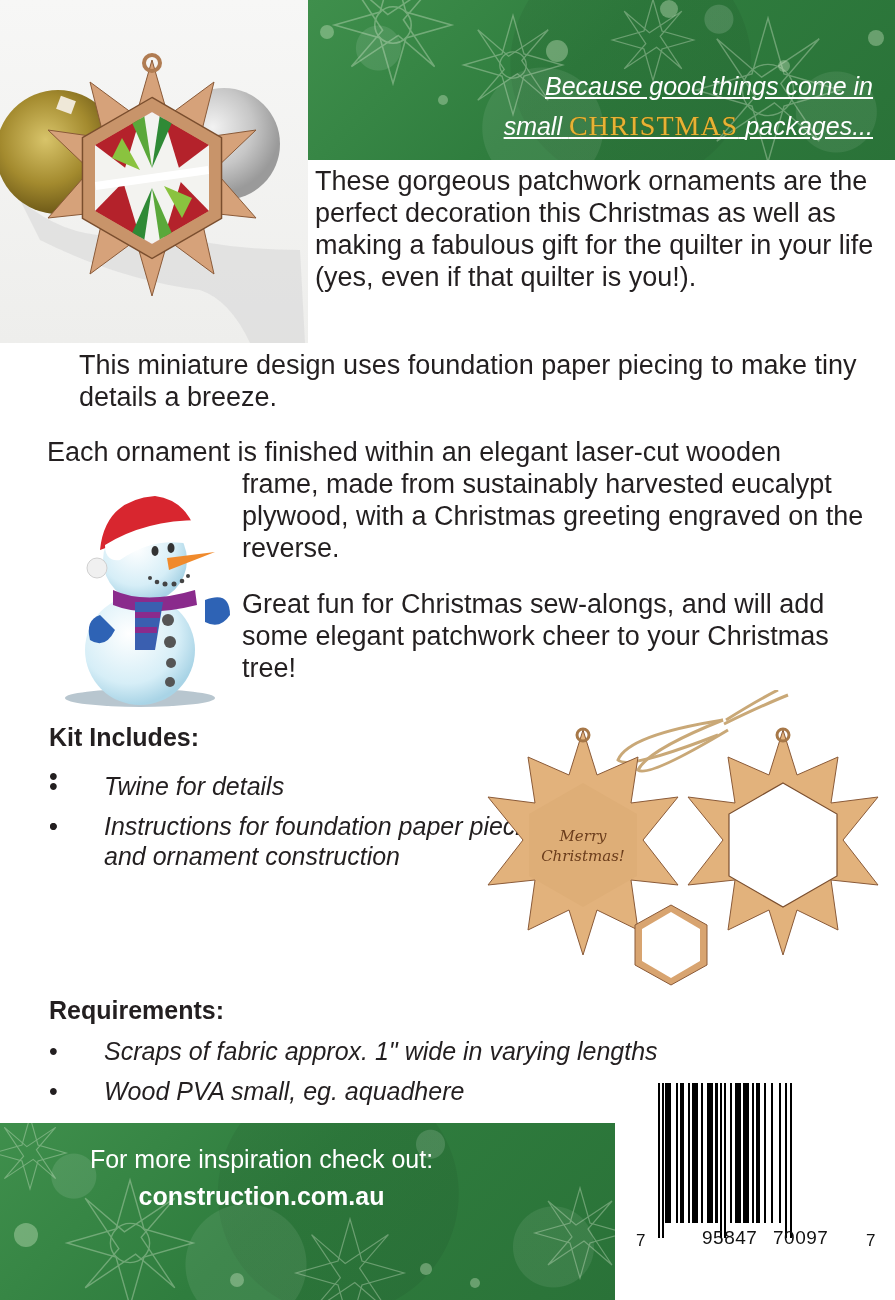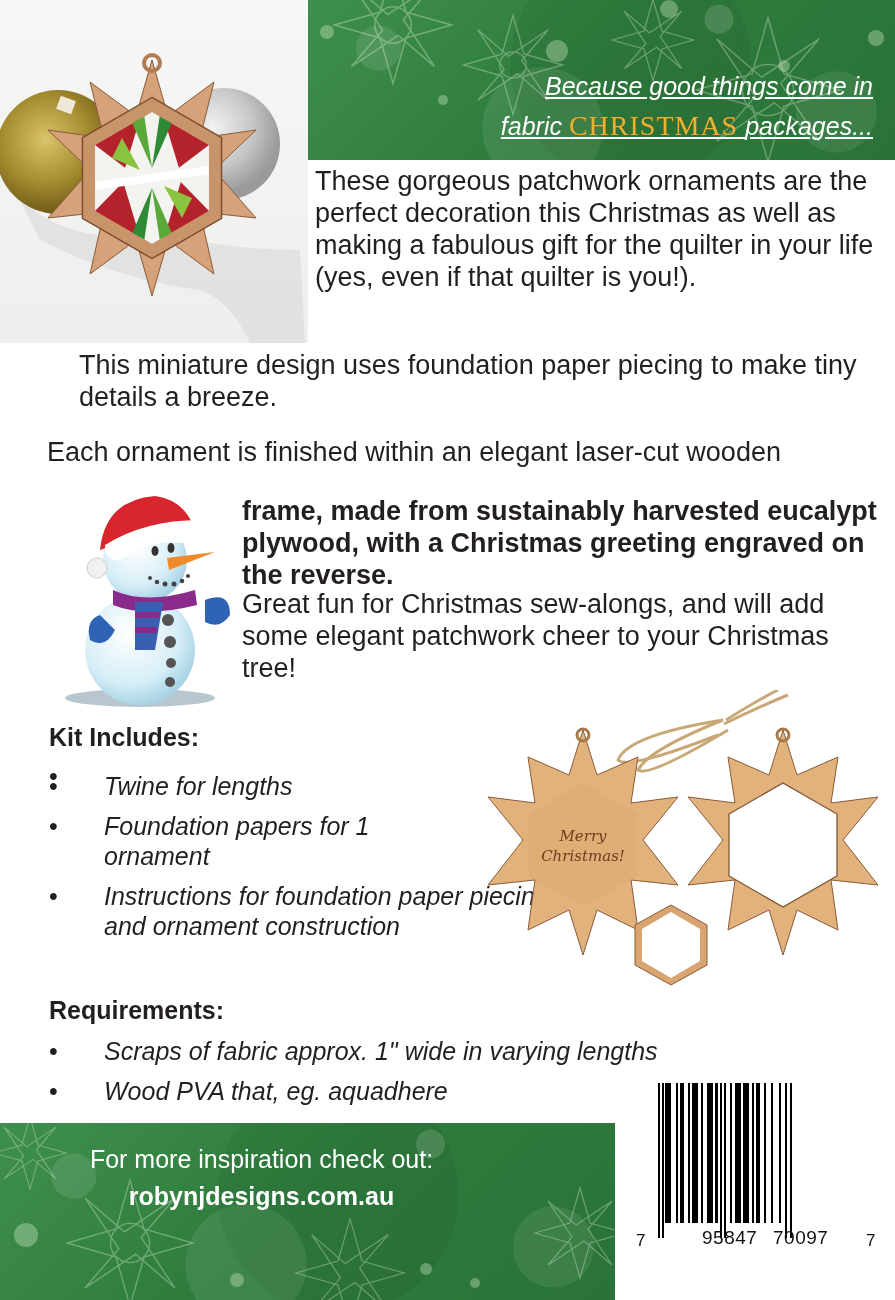--- a/index.html
+++ b/index.html
@@ -42,21 +42,21 @@
   #bottom-band .site { font-weight: bold; }
 
   
   #hero-photo { left: 0; top: 0; width: 308px; height: 343px; background: linear-gradient(180deg,#f7f7f6 0%, #eeeeec 100%); overflow: hidden; }
 
   
   .para { position: absolute; font-size: 27px; line-height: 32px; color: #231f20; }
   #intro { left: 315px; top: 165px; width: 580px; }
   #para-mini { left: 47px; top: 349px; width: 845px; margin-left: 32px; }
   #para-each-1 { left: 47px; top: 436px; width: 845px; }
-  #para-each-2 { left: 242px; top: 495px; width: 640px; font-weight: bold; }
+  #para-each-2 { left: 242px; top: 468px; width: 640px; }
   #para-fun { left: 242px; top: 588px; width: 640px; }
 
   .section-title { position: absolute; font-weight: bold; font-size: 25px; color: #231f20; }
   #kit-title { left: 49px; top: 723px; }
   #req-title { left: 49px; top: 996px; }
 
   .bullets { position: absolute; list-style: none; }
   .bullets li { position: relative; padding-left: 55px; font-style: italic; font-size: 25px; line-height: 30px; margin-bottom: 10px; }
   .bullets li .bullet { position: absolute; left: 0; top: 0; font-style: normal; }
   #kit-list { left: 49px; top: 761px; width: 540px; }
@@ -106,21 +106,21 @@
   <span class="dot" style="left:12px;top:25px;width:14px;height:14px"></span>
   <span class="dot" style="left:130px;top:95px;width:10px;height:10px"></span>
   <span class="dot" style="left:238px;top:40px;width:22px;height:22px"></span>
   <span class="dot" style="left:352px;top:0px;width:18px;height:18px"></span>
   <span class="dot" style="left:470px;top:60px;width:12px;height:12px"></span>
   <span class="dot" style="left:560px;top:30px;width:16px;height:16px"></span>
 
   <div class="tagline">
     <div>Because good things come in</div>
     <div>
-      <span>fabric</span>
+      <span>small</span>
       <span class="xmas">CHRISTMAS</span>
       <span>packages...</span>
     </div>
   </div>
 </div>
 
 <div id="hero-photo" class="abs">
   <svg width="308" height="343" viewBox="0 0 308 343">
     <defs>
       <radialGradient id="gold" cx="40%" cy="40%" r="60%">
@@ -216,22 +216,22 @@
     <circle cx="123" cy="130" r="6" fill="#555"></circle>
     <circle cx="125" cy="152" r="6" fill="#555"></circle>
     <circle cx="126" cy="173" r="5" fill="#555"></circle>
     <circle cx="125" cy="192" r="5" fill="#555"></circle>
   </svg>
 </div>
 
 <div id="kit-title" class="section-title">Kit Includes:</div>
 <ul id="kit-list" class="bullets">
   <li><span class="bullet">•</span></li>
-  <li><span class="bullet">•</span><span>Twine for lengths</span></li>
-  <li><span class="bullet">•</span><span>Foundation papers for 1 ornament</span></li>
+  <li><span class="bullet">•</span><span>Twine for details</span></li>
+  <li><span class="bullet">•</span></li>
   <li><span class="bullet">•</span><span>Instructions for foundation paper piecing and ornament construction</span></li>
 </ul>
 
 <div class="abs" style="left:478px;top:690px;width:417px;height:300px;">
   <svg width="417" height="300" viewBox="0 0 417 300">
 
     <g stroke="#c9a877" stroke-width="3" fill="none">
       <path d="M245 30 Q150 45 140 70 Q150 80 240 45"></path>
       <path d="M245 30 Q170 60 160 80 Q170 88 250 40"></path>
       <path d="M248 30 Q280 10 300 0"></path>
@@ -255,21 +255,21 @@
     <g transform="translate(193,255)">
       <polygon points="0,-40 36,-20 36,20 0,40 -36,20 -36,-20" fill="#d8a470" stroke="#8a5a38"></polygon>
       <polygon points="0,-33 29,-16 29,16 0,33 -29,16 -29,-16" fill="#ffffff"></polygon>
     </g>
   </svg>
 </div>
 
 <div id="req-title" class="section-title">Requirements:</div>
 <ul id="req-list" class="bullets">
   <li><span class="bullet">•</span><span>Scraps of fabric approx. 1" wide in varying lengths</span></li>
-  <li><span class="bullet">•</span><span>Wood PVA that, eg. aquadhere</span></li>
+  <li><span class="bullet">•</span><span>Wood PVA small, eg. aquadhere</span></li>
 </ul>
 
 <div id="bottom-band" class="abs green-band">
   <svg class="flake" style="left:-10px;top:-10px" width="80" height="80" viewBox="-50 -50 100 100">
     <g stroke="#dfeed6" stroke-width="1.4" fill="none">
       <polygon points="0,-45 10,-10 45,0 10,10 0,45 -10,10 -45,0 -10,-10"></polygon>
       <polygon points="32,-32 8,-4 32,32 4,8 -32,32 -8,4 -32,-32 -4,-8"></polygon>
     </g>
   </svg>
   <svg class="flake" style="left:60px;top:50px" width="140" height="140" viewBox="-50 -50 100 100">
@@ -291,21 +291,21 @@
       <polygon points="32,-32 8,-4 32,32 4,8 -32,32 -8,4 -32,-32 -4,-8"></polygon>
     </g>
   </svg>
   <span class="dot" style="left:14px;top:100px;width:24px;height:24px"></span>
   <span class="dot" style="left:230px;top:150px;width:14px;height:14px"></span>
   <span class="dot" style="left:420px;top:140px;width:12px;height:12px"></span>
   <span class="dot" style="left:470px;top:155px;width:10px;height:10px"></span>
 
   <div class="footer-text">
     <div>For more inspiration check out:</div>
-    <div class="site">robynjdesigns.com.au</div>
+    <div class="site">construction.com.au</div>
   </div>
 </div>
 
 <div id="barcode" class="abs">
   <div class="bars">
     <div class="bar long" style="width:2px"></div>
       <div class="gap" style="width:2px"></div>
     <div class="bar long" style="width:2px"></div>
       <div class="gap" style="width:1px"></div>
     <div class="bar" style="width:6px"></div>

